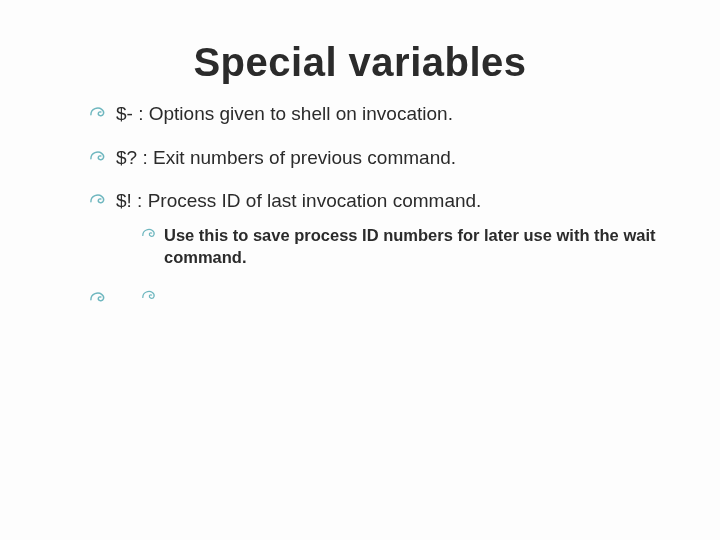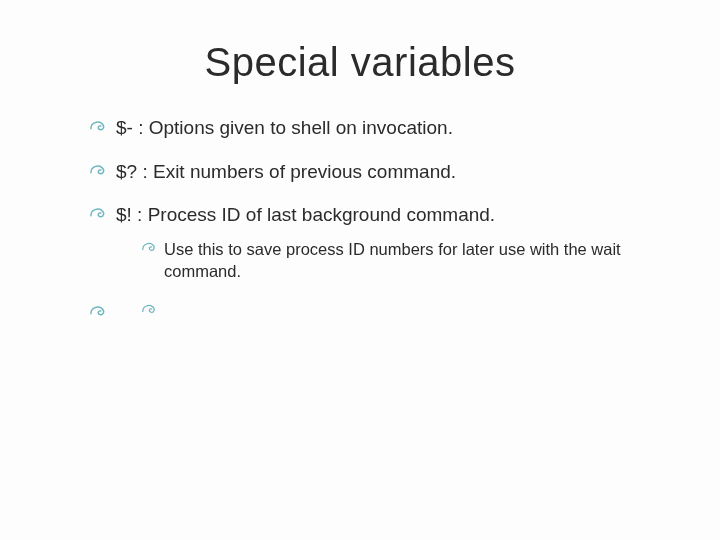--- a/index.html
+++ b/index.html
@@ -15,22 +15,22 @@
   .slide {
     box-sizing: border-box;
     width: 720px;
     height: 540px;
     padding: 30px 60px 40px 60px;
     position: relative;
   }
   .title {
     text-align: center;
     font-size: 40px;
-    font-weight: 400;
-    margin: 10px 0 30px 0;
+    font-weight: 700;
+    margin: 10px 0 16px 0;
     letter-spacing: 0.5px;
   }
   ul.level1 {
     list-style: none;
     padding: 0;
     margin: 0 0 17px 30px;
   }
   ul.level1 > li {
     position: relative;
     padding-left: 26px;
@@ -51,20 +51,21 @@
     left: 0;
     top: 4px;
     width: 18px;
     height: 14px;
     color: #6fb7bf;
   }
   ul.level2 {
     list-style: none;
     padding: 0;
     margin: 10px 0 0 26px;
+    font-weight: bold;
   }
   ul.level2 > li {
     position: relative;
     padding-left: 22px;
     font-size: 16.5px;
     line-height: 1.35;
     margin-bottom: 6px;
   }
   ul.level2 > li .bullet-icon {
     position: absolute;
@@ -107,21 +108,21 @@
       <span>$?  :  Exit numbers of previous command.</span>
     </li>
 
 
     <li>
       <span class="bullet-icon">
         <svg viewBox="0 0 20 14">
             <path d="M1 10 C1 3, 9 1, 13 4 C17 7, 15 12, 11 11 C8 10, 9 6, 12 7" fill="none" stroke="currentColor" stroke-width="1.6" stroke-linecap="round"></path>
           </svg>
       </span>
-      <span>$!  : Process ID of last background command.</span>
+      <span>$!  : Process ID of last invocation command.</span>
       <ul class="level2">
         <li>
           <span class="bullet-icon">
             <svg viewBox="0 0 20 14">
                 <path d="M1 10 C1 3, 9 1, 13 4 C17 7, 15 12, 11 11 C8 10, 9 6, 12 7" fill="none" stroke="currentColor" stroke-width="1.6" stroke-linecap="round"></path>
               </svg>
           </span>
           <span>Use this to save process ID numbers for later use with the wait command.</span>
         </li>
       </ul>

